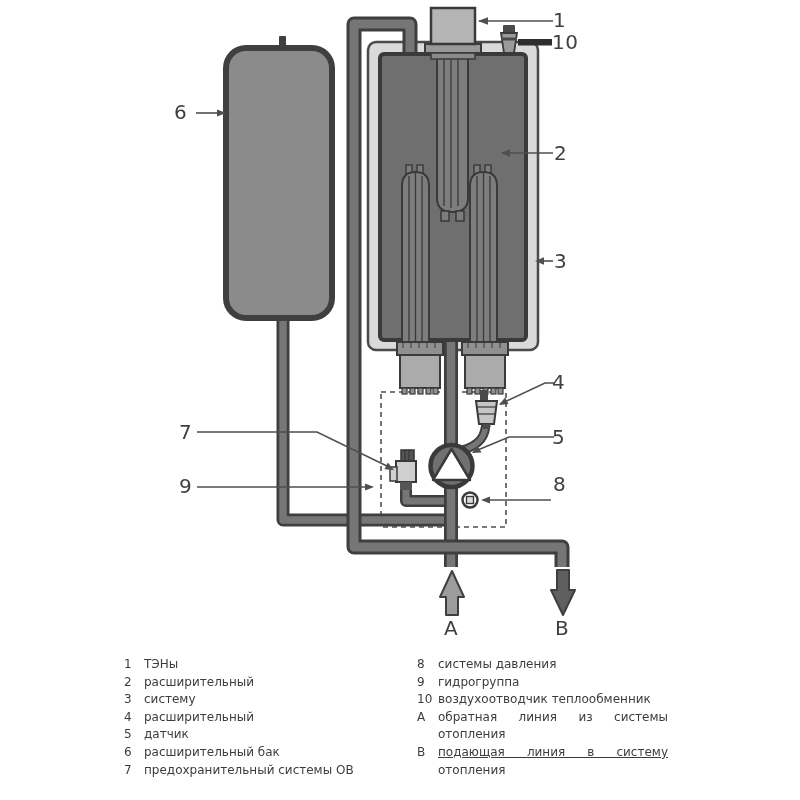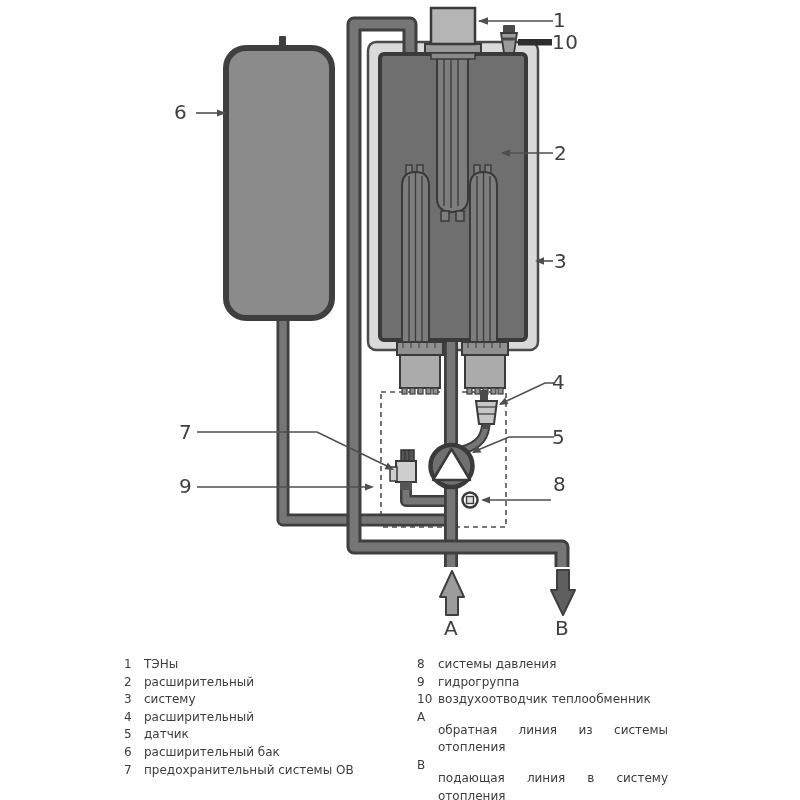--- a/index.html
+++ b/index.html
@@ -13,21 +13,21 @@
     letter-spacing:0.5px;
   }
   .legend-col{position:absolute;top:656px;font-size:12px;line-height:17.6px;color:#3c3c3c;}
   #legend-left{left:124px;width:280px;}
   #legend-right{left:417px;width:256px;}
   .lrow{display:flex;align-items:flex-start;}
   .lnum{flex:0 0 21px;}
   #legend-left .lnum{flex:0 0 20px;}
   .ltext{flex:1 1 auto;}
   .ltext-block{width:230px;}
-  .just{text-align:justify;text-align-last:justify;margin-top:13px;}
+  .just{text-align:justify;text-align-last:justify;}
   
   .pipeO{fill:none;stroke:#3f3f3f;stroke-linejoin:round;stroke-linecap:butt;}
   .pipeI{fill:none;stroke:#767676;stroke-linejoin:round;stroke-linecap:butt;}
   .lead{stroke:#4f4f4f;stroke-width:1.6;fill:none;}
   .leadhead{fill:#4f4f4f;stroke:none;}
 </style>
 </head>
 <body>
 
 <div id="stage">
@@ -273,19 +273,19 @@
     <div class="lrow">
       <span class="lnum">A</span>
       <span class="ltext-block">
         <span class="just" style="display:block;">обратная линия из системы</span>
         <span style="display:block;">отопления</span>
       </span>
     </div>
     <div class="lrow">
       <span class="lnum">B</span>
       <span class="ltext-block">
-        <span class="just" style="display:block;">подающая линия в систему</span>
+        <span class="just" style="display:block;text-decoration:underline;">подающая линия в систему</span>
         <span style="display:block;">отопления</span>
       </span>
     </div>
   </div>
 
 </div>
 
 </body></html>

